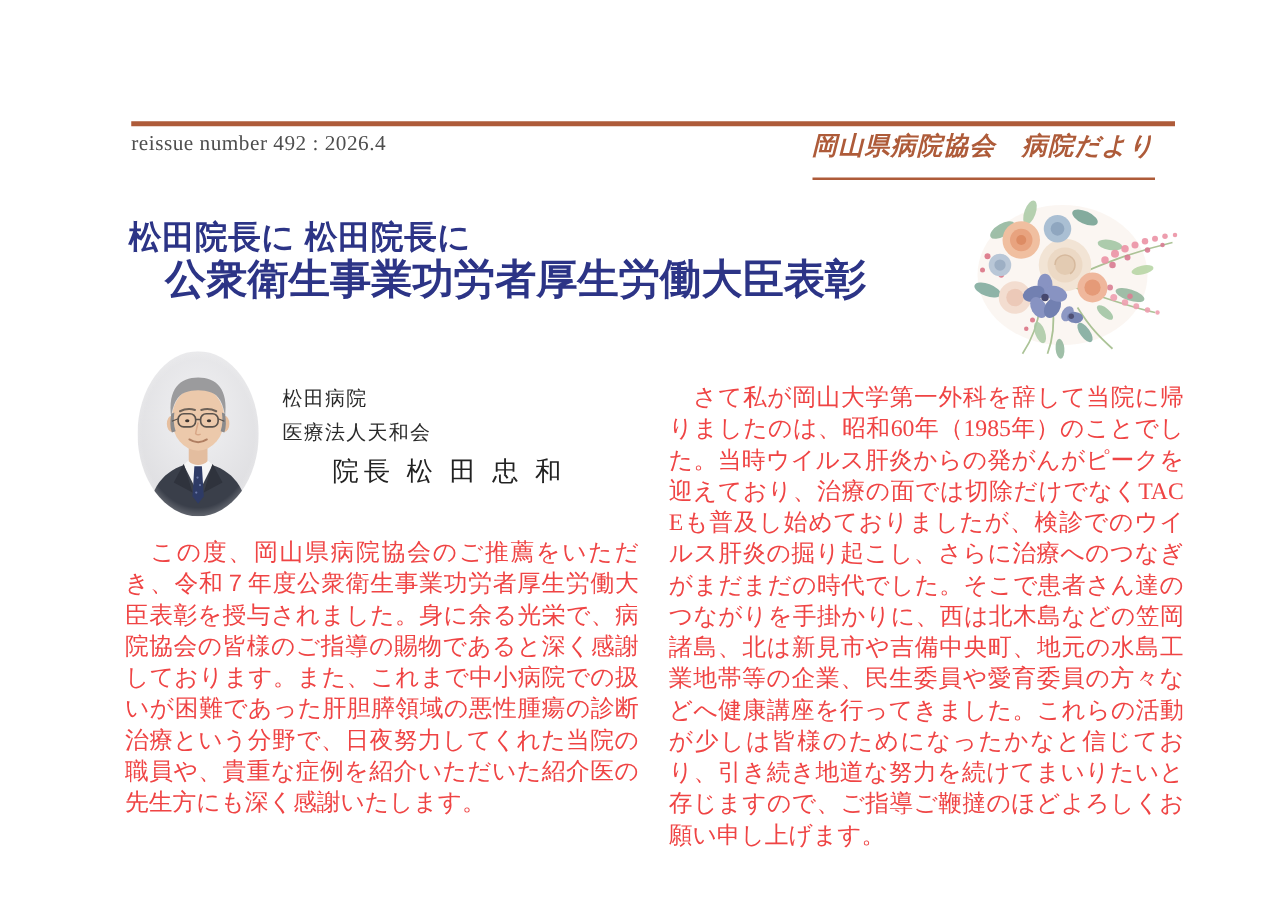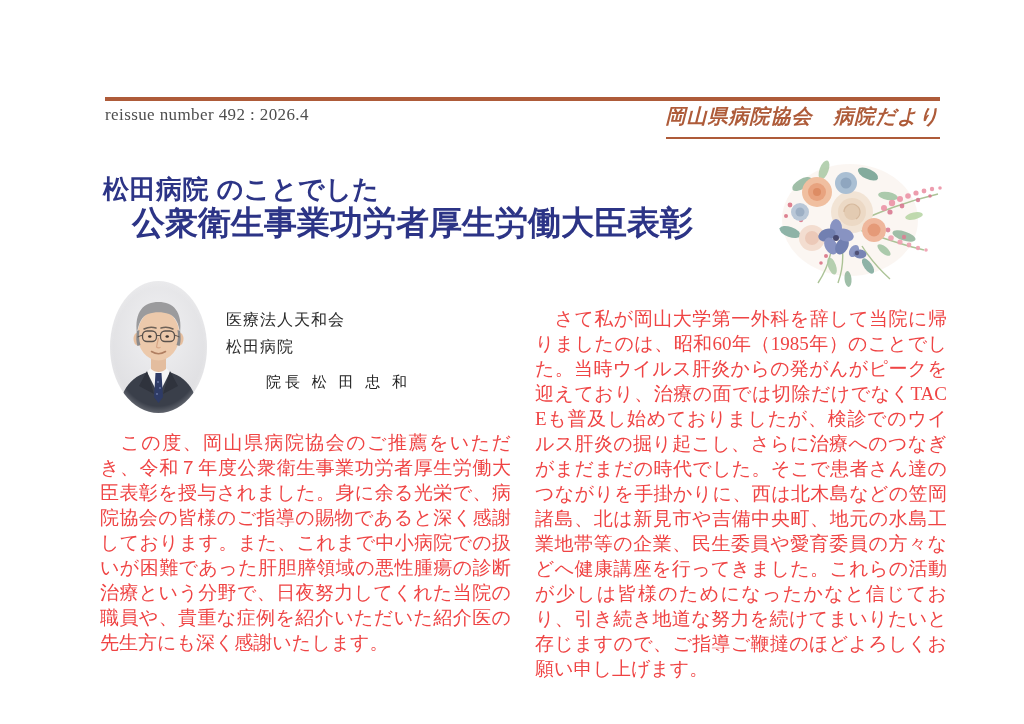--- a/index.html
+++ b/index.html
@@ -7,24 +7,24 @@
     position:relative;width:1024px;height:724px;background:#ffffff;overflow:hidden;
     font-family:"Liberation Serif",serif;
   }
   
   .header-rule{position:absolute;left:105px;top:97px;width:835px;height:4px;background:#ae5b39;}
   .issue-number{
     position:absolute;left:105px;top:105px;font-size:17px;color:#4e4e4e;
     letter-spacing:.4px;font-family:"Liberation Serif",serif;text-align:right;
   }
   .masthead{
-    position:absolute;right:84px;top:103px;
+    position:absolute;right:100px;top:103px;
     font-family:"Liberation Serif",serif;font-style:italic;font-weight:bold;
     font-size:20px;color:#ae5b39;letter-spacing:1px;
-    border-bottom:2px solid #ae5b39;padding-bottom:7px;
+    border-bottom:2px solid #ae5b39;padding-bottom:12px;
   }
   
   .title-sub{
     position:absolute;left:103px;top:172px;
     font-family:"Liberation Sans",sans-serif;font-weight:bold;
     font-size:26px;color:#2c3486;letter-spacing:.5px;
   }
   .title-main{
     position:absolute;left:132px;top:201px;
     font-family:"Liberation Serif",serif;font-weight:bold;
@@ -38,41 +38,41 @@
   }
   .portrait .vignette{
     position:absolute;left:-6px;top:-6px;right:-6px;bottom:-6px;
     background:radial-gradient(ellipse at center, rgba(255,255,255,0) 58%, rgba(255,255,255,.85) 88%, #ffffff 96%);
     pointer-events:none;
   }
   
   .caption{position:absolute;left:226px;top:306px;color:#2a2a2a;}
   .caption .org{font-size:16px;line-height:27px;letter-spacing:1px;}
   .caption .name{
-    margin-top:13px;margin-left:40px;font-size:15px;letter-spacing:4px;color:#222;
+    margin-top:3px;margin-left:40px;font-size:21px;letter-spacing:4px;color:#222;
   }
   
   .bodycol{
     position:absolute;color:#ef4444;font-size:19px;line-height:25px;
     text-align:justify;word-break:break-all;
     font-family:"Liberation Serif",serif;
   }
   .col-left{left:100px;top:430px;width:411px;}
   .col-right{left:535px;top:306px;width:412px;}
 </style>
 </head>
 <body>
 
 <div id="page">
 
   <div class="header-rule"></div>
   <div class="issue-number">reissue number 492 : 2026.4</div>
   <div class="masthead">岡山県病院協会　病院だより</div>
 
-  <div class="title-sub">松田病院 のことでした</div>
+  <div class="title-sub">松田院長に 松田院長に</div>
   <div class="title-main">公衆衛生事業功労者厚生労働大臣表彰</div>
 
   <div class="flower">
     <svg viewBox="0 0 186 140" width="186" height="140">
 
       <ellipse cx="78" cy="70" rx="68" ry="56" fill="#f7ece3" opacity="0.45"></ellipse>
 
       <g stroke="#a3bd8c" stroke-width="1.4" fill="none" opacity="0.9">
         <path d="M85,72 C108,62 132,52 166,44"></path>
         <path d="M82,78 C105,86 126,94 152,100"></path>
@@ -229,21 +229,21 @@
 
         <path d="M48.5,57 q-1.5,6 -2,9 q2,1.6 4,0.2" stroke="#d8a787" stroke-width="1.2" fill="none"></path>
 
         <path d="M41.5,70.5 q7,4.5 14,0" stroke="#b07f62" stroke-width="1.5" fill="none" stroke-linecap="round"></path>
       </g>
     </svg>
     <div class="vignette"></div>
   </div>
 
   <div class="caption">
+    <div class="org">松田病院</div>
     <div class="org">医療法人天和会</div>
-    <div class="org">松田病院</div>
     <div class="name">院長 松 田 忠 和</div>
   </div>
 
   <div class="bodycol col-left">　この度、岡山県病院協会のご推薦をいただき、令和７年度公衆衛生事業功労者厚生労働大臣表彰を授与されました。身に余る光栄で、病院協会の皆様のご指導の賜物であると深く感謝しております。また、これまで中小病院での扱いが困難であった肝胆膵領域の悪性腫瘍の診断治療という分野で、日夜努力してくれた当院の職員や、貴重な症例を紹介いただいた紹介医の先生方にも深く感謝いたします。</div>
   <div class="bodycol col-right">　さて私が岡山大学第一外科を辞して当院に帰りましたのは、昭和60年（1985年）のことでした。当時ウイルス肝炎からの発がんがピークを迎えており、治療の面では切除だけでなくTACEも普及し始めておりましたが、検診でのウイルス肝炎の掘り起こし、さらに治療へのつなぎがまだまだの時代でした。そこで患者さん達のつながりを手掛かりに、西は北木島などの笠岡諸島、北は新見市や吉備中央町、地元の水島工業地帯等の企業、民生委員や愛育委員の方々などへ健康講座を行ってきました。これらの活動が少しは皆様のためになったかなと信じており、引き続き地道な努力を続けてまいりたいと存じますので、ご指導ご鞭撻のほどよろしくお願い申し上げます。</div>
 
 </div>
 
 </body></html>

